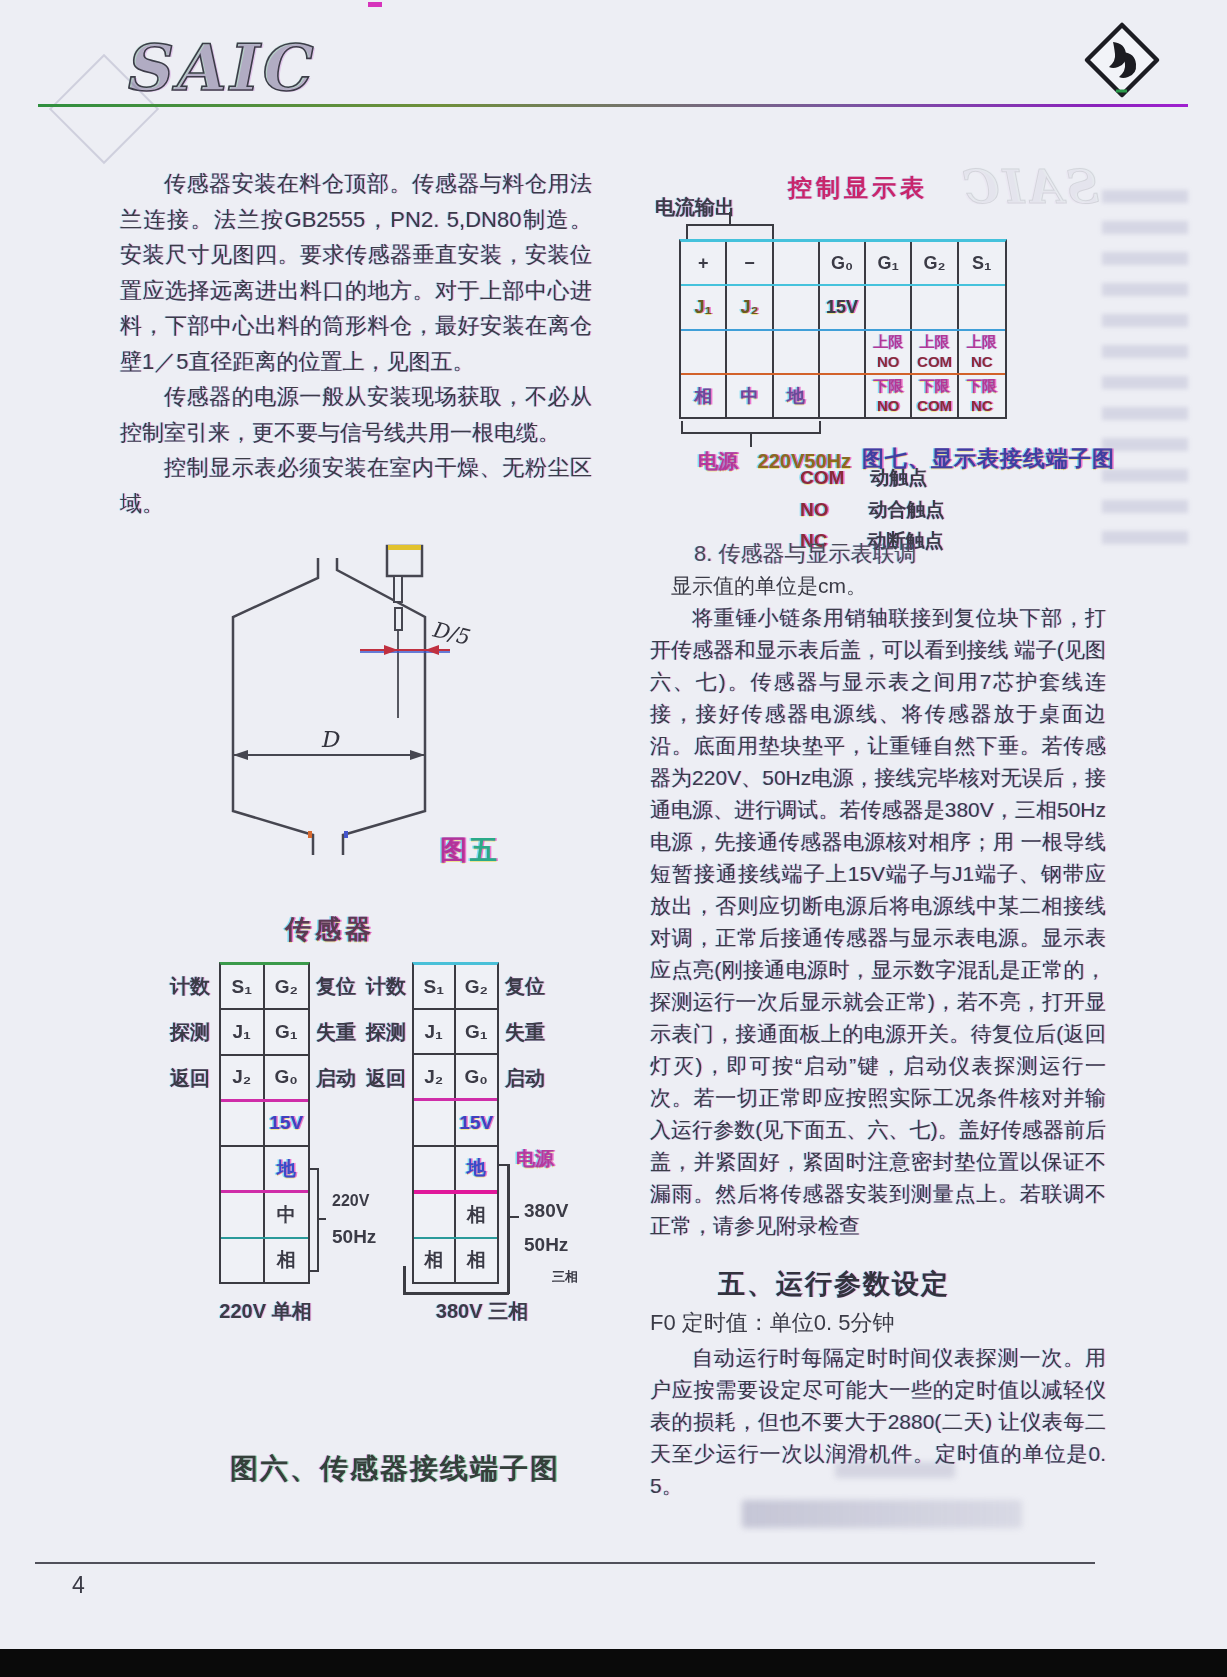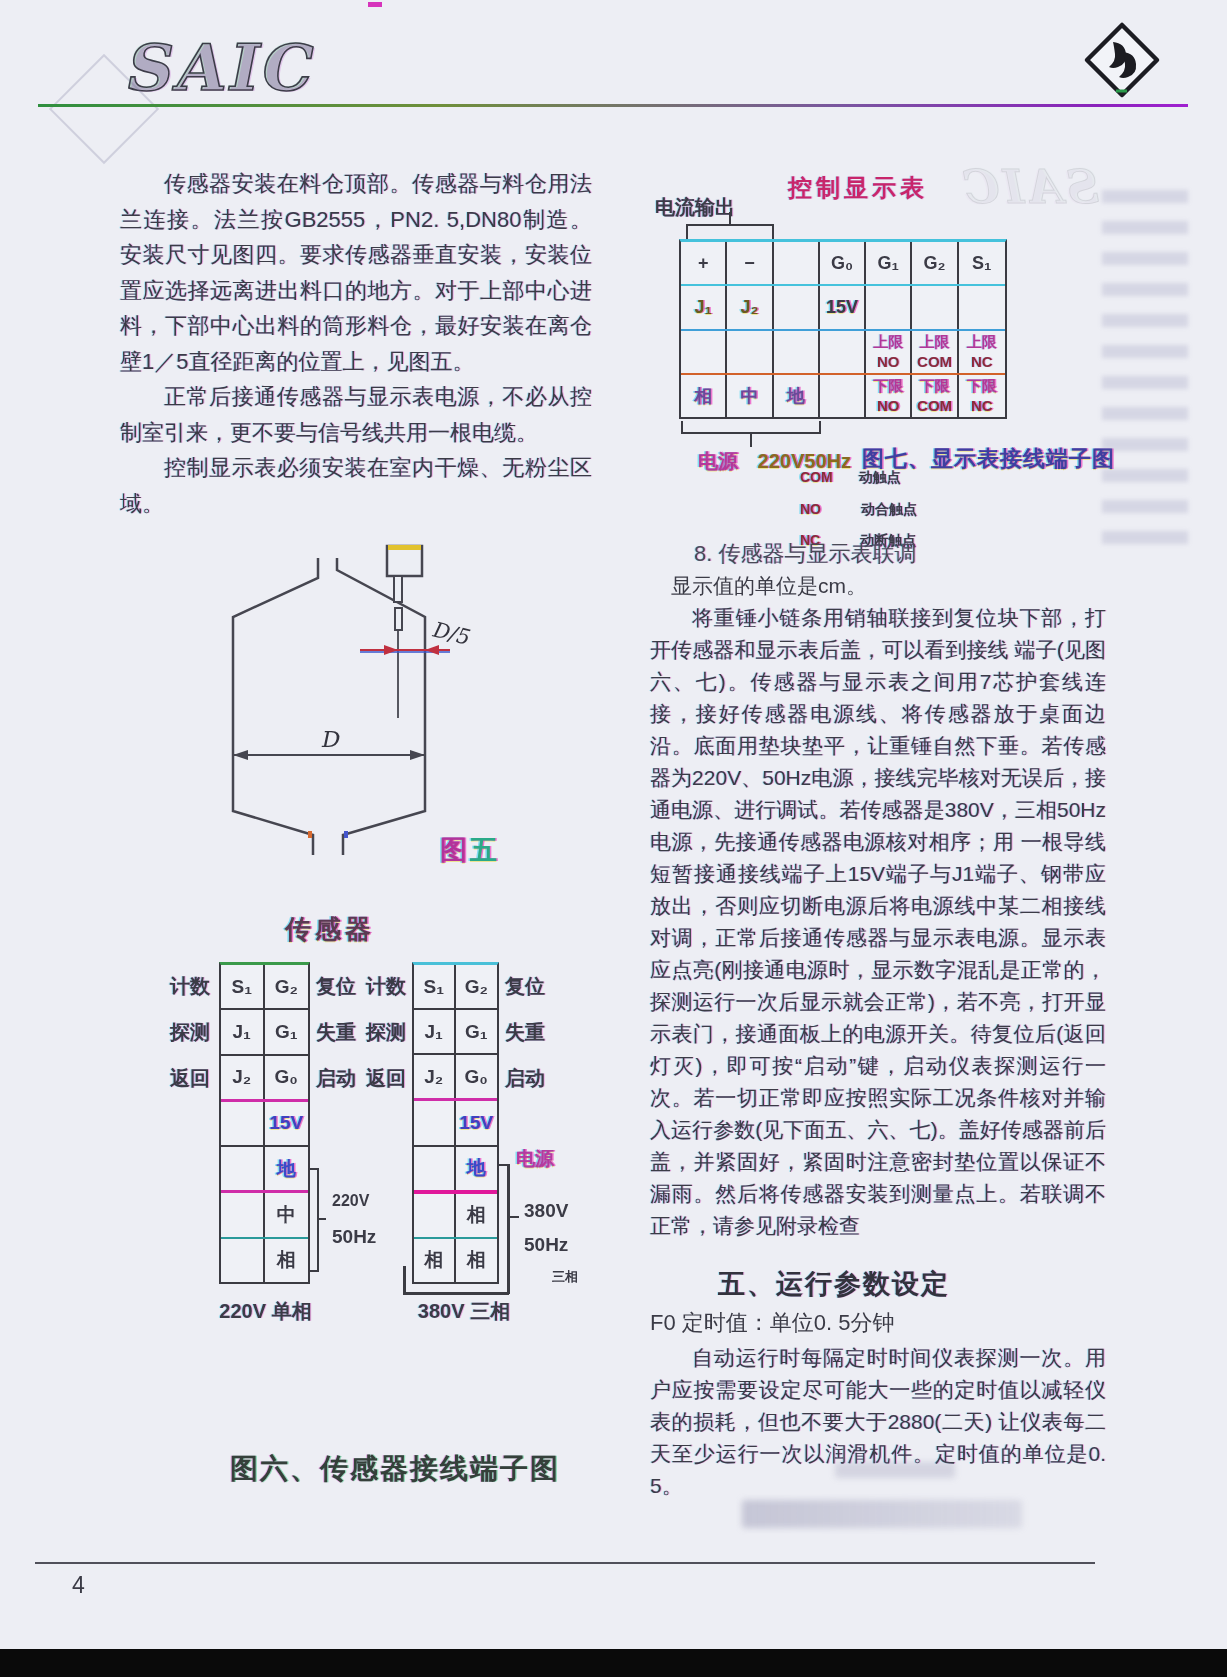--- a/index.html
+++ b/index.html
@@ -60,21 +60,21 @@
     <path d="M40 5 L75 40 L40 75 L5 40 Z" fill="#f2f3f8" stroke="#1c1c22" stroke-width="4.5" stroke-linejoin="round"></path>
     <path d="M31 22 q12 1 13 12 q1 10 -8 13 q-5 2 -9 0 q7 -6 6 -13 q-1 -8 -2 -12 z" fill="#1c1c22"></path>
     <path d="M41 32 q12 1 13 12 q1 10 -8 13 q-5 2 -9 0 q7 -6 6 -13 q-1 -8 -2 -12 z" fill="#1c1c22"></path>
     <path d="M34 71 L45 71" stroke="#2a9a4a" stroke-width="3"></path>
   </svg>
 
   <div class="abs hrule" style="left:38px;top:104px;width:1150px;"></div>
 
   <div class="abs" style="left:120px;top:166px;width:472px;">
     <div class="para ab">传感器安装在料仓顶部。传感器与料仓用法兰连接。法兰按GB2555，PN2. 5,DN80制造。安装尺寸见图四。要求传感器垂直安装，安装位置应选择远离进出料口的地方。对于上部中心进料，下部中心出料的筒形料仓，最好安装在离仓壁1／5直径距离的位置上，见图五。</div>
-    <div class="para ab">正常后接通传感器与显示表电源，不必从控制室引来，更不要与信号线共用一根电缆。</div>
+    <div class="para ab">传感器的电源一般从安装现场获取，不必从控制室引来，更不要与信号线共用一根电缆。</div>
     <div class="para ab">控制显示表必须安装在室内干燥、无粉尘区域。</div>
   </div>
 
   <svg class="abs" style="left:120px;top:528px;" width="420" height="365" viewBox="0 0 420 365">
     <g stroke="#464650" stroke-width="2.5" fill="none">
       <path d="M198 30 V50 L113 89 V283 L193 307 V327"></path>
       <path d="M217 30 V42 L305 89 V283 L223 307 V327"></path>
     </g>
     <rect x="188" y="303" width="4" height="7" fill="#d86a30"></rect>
     <rect x="224" y="303" width="4" height="7" fill="#4455cc"></rect>
@@ -191,21 +191,21 @@
 
   <div class="abs wire" style="left:499px;top:1164px;width:10px;height:2px;"></div>
   <div class="abs wire" style="left:507px;top:1164px;width:2.5px;height:130px;"></div>
   <div class="abs wire" style="left:403px;top:1292px;width:106px;height:2.5px;"></div>
   <div class="abs wire" style="left:403px;top:1266px;width:2.5px;height:28px;"></div>
   <div class="abs wire" style="left:509px;top:1216px;width:10px;height:2px;"></div>
   <div class="abs sidelab ab2" style="left:516px;top:1146px;font-size:19px;color:#b33aa0;">电源</div>
   <div class="abs sidelab" style="left:524px;top:1200px;font-size:19px;">380V</div>
   <div class="abs sidelab" style="left:524px;top:1234px;font-size:19px;">50Hz</div>
   <div class="abs sidelab" style="left:552px;top:1268px;font-size:13px;">三相</div>
-  <div class="abs sidelab ab" style="left:404px;top:1298px;width:120px;text-align:center;">380V 三相</div>
+  <div class="abs sidelab ab" style="left:422px;top:1298px;width:120px;text-align:center;">380V 三相</div>
 
   <div class="abs ab" style="left:230px;top:1450px;font-size:28px;font-weight:bold;letter-spacing:2px;color:#35403a;text-shadow:1.2px 0 rgba(0,180,90,.4),-1px 0 rgba(200,0,180,.3);">图六、传感器接线端子图</div>
 
   <div class="abs ab" style="left:788px;top:172px;font-size:24px;font-weight:bold;letter-spacing:4px;color:#c8256a;">控制显示表</div>
   <div class="abs ab" style="left:655px;top:194px;font-size:20px;font-weight:bold;color:#3b3b46;">电流输出</div>
   <div class="abs" style="left:686px;top:224px;width:88px;height:15px;border:2px solid #3b3b42;border-bottom:none;"></div>
   <div class="abs wire" style="left:729px;top:212px;width:2px;height:13px;"></div>
 
   <div class="abs ctable" style="left:679px;top:239px;width:328px;height:180px;border-top:3px solid #45c2dc;">
     <div class="crow bcyan">
@@ -289,21 +289,21 @@
   </div>
 
   <div class="abs" style="left:681px;top:421px;width:140px;height:13px;border:2px solid #3b3b42;border-top:none;"></div>
   <div class="abs wire" style="left:750px;top:434px;width:2px;height:13px;"></div>
   <div class="abs ab2" style="left:698px;top:448px;font-size:20px;font-weight:bold;color:#b3399a;">
     <span>电源</span>
     <span style="color:#8a6a20;margin-left:14px;">220V50Hz</span>
   </div>
   <div class="abs ab2" style="left:862px;top:444px;font-size:22px;font-weight:bold;letter-spacing:1px;color:#3f3fa0;">图七、显示表接线端子图</div>
 
-  <div class="abs" style="left:800px;top:462px;font-size:14px;font-weight:bold;line-height:31.5px;">
+  <div class="abs" style="left:800px;top:462px;font-size:19px;font-weight:bold;line-height:31.5px;">
     <div><span class="ab2" style="color:#8a2a3a;">COM</span><span class="txt ab" style="margin-left:26px;">动触点</span></div>
     <div><span class="ab2" style="color:#8a2a3a;">NO</span><span class="txt ab" style="margin-left:40px;margin-top:27px;">动合触点</span></div>
     <div><span class="ab2" style="color:#8a2a3a;">NC</span><span class="txt ab" style="margin-left:40px;">动断触点</span></div>
   </div>
 
   <div class="abs" style="left:650px;top:538px;width:456px;">
     <div class="rpara ab" style="font-size:22px;color:#4a4a55;">8. 传感器与显示表联调</div>
     <div class="rpara" style="text-indent:1em;">显示值的单位是cm。</div>
     <div class="rpara ab">将重锤小链条用销轴联接到复位块下部，打开传感器和显示表后盖，可以看到接线 端子(见图六、七)。传感器与显示表之间用7芯护套线连接，接好传感器电源线、将传感器放于桌面边沿。底面用垫块垫平，让重锤自然下垂。若传感器为220V、50Hz电源，接线完毕核对无误后，接通电源、进行调试。若传感器是380V，三相50Hz电源，先接通传感器电源核对相序；用 一根导线短暂接通接线端子上15V端子与J1端子、钢带应放出，否则应切断电源后将电源线中某二相接线对调，正常后接通传感器与显示表电源。显示表应点亮(刚接通电源时，显示数字混乱是正常的，探测运行一次后显示就会正常)，若不亮，打开显示表门，接通面板上的电源开关。待复位后(返回灯灭)，即可按“启动”键，启动仪表探测运行一次。若一切正常即应按照实际工况条件核对并输入运行参数(见下面五、六、七)。盖好传感器前后盖，并紧固好，紧固时注意密封垫位置以保证不漏雨。然后将传感器安装到测量点上。若联调不正常，请参见附录检查</div>
   </div>

